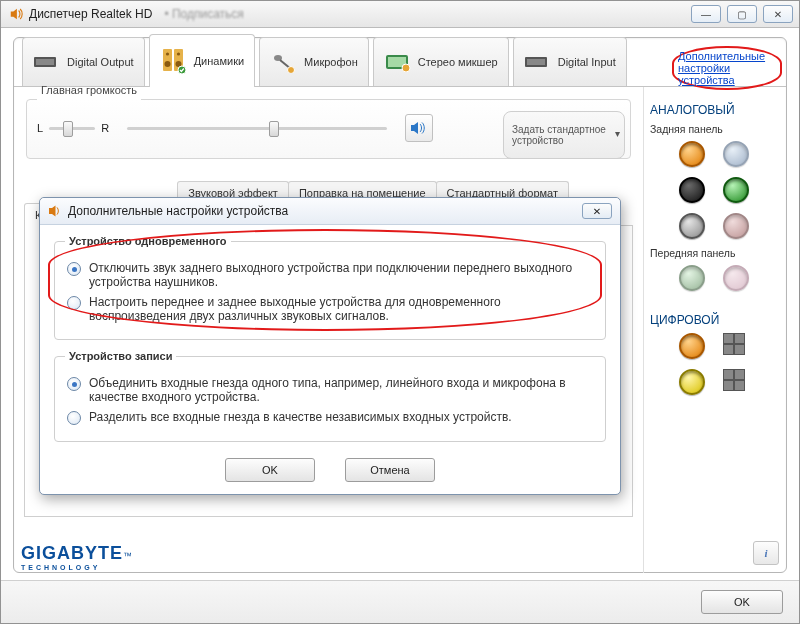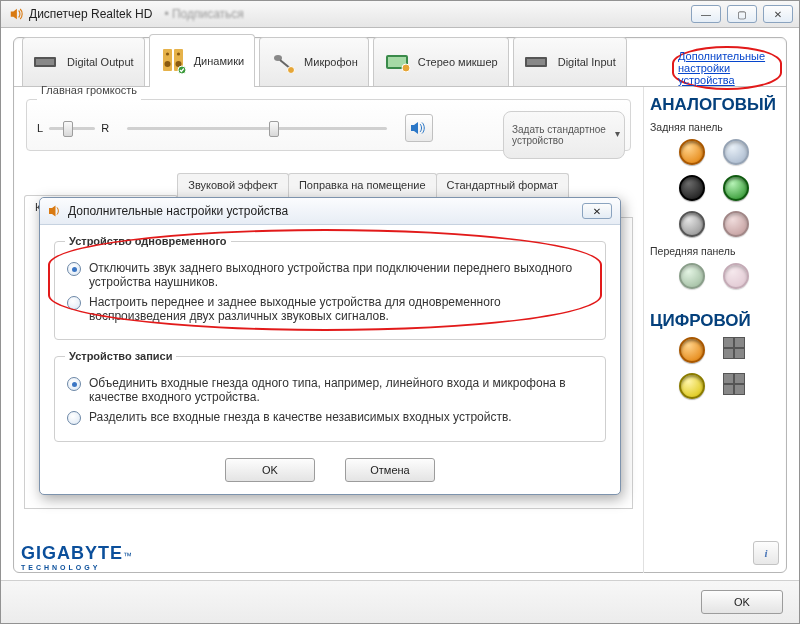--- a/index.html
+++ b/index.html
@@ -17,21 +17,21 @@
   .tab.active{background:#fff;height:40px;position:relative;top:1px;}
   .tabicon{width:28px;height:22px;display:flex;align-items:center;justify-content:center;}
   .extlink{position:absolute;right:4px;top:8px;width:110px;font-size:11px;line-height:12px;}
   .extlink a{color:#0645cc;text-decoration:underline;}
   .circled{border:2px solid #e21a1a;border-radius:50%/40%;padding:2px 4px;display:inline-block;}
   
   .mainwrap{display:flex;height:calc(100% - 48px);}
   .main{flex:1;padding:12px 10px;position:relative;}
   .side{width:130px;border-left:1px solid #e0e0e0;padding:8px 6px;}
   
-  .volgroup{border:1px solid #d6d6d6;border-radius:4px;padding:8px 10px;display:flex;align-items:center;gap:18px;background:linear-gradient(#fff,#f8f8f8);}
+  .volgroup{border:1px solid #d6d6d6;border-radius:4px;padding:16px 10px;display:flex;align-items:center;gap:18px;background:linear-gradient(#fff,#f8f8f8);}
   .volgroup legend{font-size:11px;color:#444;padding:0 4px;background:#fff;position:relative;top:-16px;height:0;}
   .pan{display:flex;align-items:center;gap:6px;font-size:11px;}
   .slider{position:relative;height:14px;flex:0 0 auto;}
   .slider .track{position:absolute;top:6px;left:0;right:0;height:3px;background:#d0d0d0;border-radius:2px;}
   .slider .thumb{position:absolute;top:0;width:8px;height:14px;background:linear-gradient(#fafafa,#d8d8d8);border:1px solid #9d9d9d;border-radius:2px;}
   .spk-btn{width:26px;height:26px;border:1px solid #c0c0c0;border-radius:3px;background:linear-gradient(#fff,#eaeaea);display:flex;align-items:center;justify-content:center;}
   .defaultbtn{position:absolute;right:8px;top:12px;width:98px;height:46px;border:1px solid #cfcfcf;border-radius:8px;background:linear-gradient(#f9f9f9,#ececec);display:flex;align-items:center;justify-content:center;padding:0 14px 0 8px;font-size:10px;color:#555;text-align:left;line-height:11px;}
   .defaultbtn:after{content:"▾";position:absolute;right:4px;top:16px;color:#555;font-size:10px;}
   
   .subtabs{margin-top:22px;display:flex;border-bottom:1px solid #cfcfcf;}
@@ -44,21 +44,21 @@
   .modal .closebtn{margin-left:auto;width:28px;height:14px;border:1px solid #8aa3bf;border-radius:3px;background:linear-gradient(#fcfcfc,#e4ecf5);display:flex;align-items:center;justify-content:center;font-size:10px;}
   .modal fieldset{margin:10px 14px;border:1px solid #cfcfcf;border-radius:4px;padding:8px 10px 10px;}
   .modal legend{font-size:11px;font-weight:bold;color:#333;padding:0 4px;}
   .opt{display:flex;gap:8px;align-items:flex-start;margin:6px 2px;font-size:12px;line-height:14px;color:#333;}
   .radio{flex:0 0 12px;width:12px;height:12px;border:1px solid #6c87a6;border-radius:50%;margin-top:1px;background:radial-gradient(circle at 40% 35%,#fff,#dbe7f4);display:flex;align-items:center;justify-content:center;}
   .radio.sel:after{content:"";width:5px;height:5px;border-radius:50%;background:#3b76c4;}
   .modal .btns{display:flex;justify-content:center;gap:30px;padding:6px 0 12px;}
   .btn{min-width:88px;height:22px;border:1px solid #9c9c9c;border-radius:3px;background:linear-gradient(#fdfdfd,#e4e4e4);font-size:11px;display:flex;align-items:center;justify-content:center;}
   .redmark{position:absolute;border:2.5px solid #e21a1a;border-radius:50%/35%;pointer-events:none;}
   
-  .sidehdr{font-size:17px;font-weight:bold;color:#04407c;margin:0 0 6px;}
+  .sidehdr{font-size:12px;font-weight:normal;color:#04407c;margin:8px 0 6px;}
   .jackgrid{display:grid;grid-template-columns:28px 28px;gap:10px 16px;justify-content:center;margin-bottom:6px;}
   .jack{width:22px;height:22px;border-radius:50%;border:2px solid #555;box-shadow:inset 0 2px 3px rgba(0,0,0,.4),0 1px 1px rgba(0,0,0,.3);}
   .jack.o{background:radial-gradient(circle at 35% 30%,#ffd28a,#e07a00);border-color:#a85700;}
   .jack.blue{background:radial-gradient(circle at 35% 30%,#c8e4ff,#3a78c8);border-color:#2a5a99;}
   .jack.black{background:radial-gradient(circle at 35% 30%,#6a6a6a,#111);border-color:#000;}
   .jack.green{background:radial-gradient(circle at 35% 30%,#b6f2b6,#1e8a1e);border-color:#105a10;}
   .jack.gray{background:radial-gradient(circle at 35% 30%,#e4e4e4,#8a8a8a);border-color:#555;}
   .jack.red{background:radial-gradient(circle at 35% 30%,#ffb7b7,#c23030);border-color:#7a1a1a;}
   .jack.yellow{background:radial-gradient(circle at 35% 30%,#fff5a8,#d8c000);border-color:#8a7b00;}
   .jack.pink{background:radial-gradient(circle at 35% 30%,#ffd0e0,#e886b0);border-color:#b75a84;}

